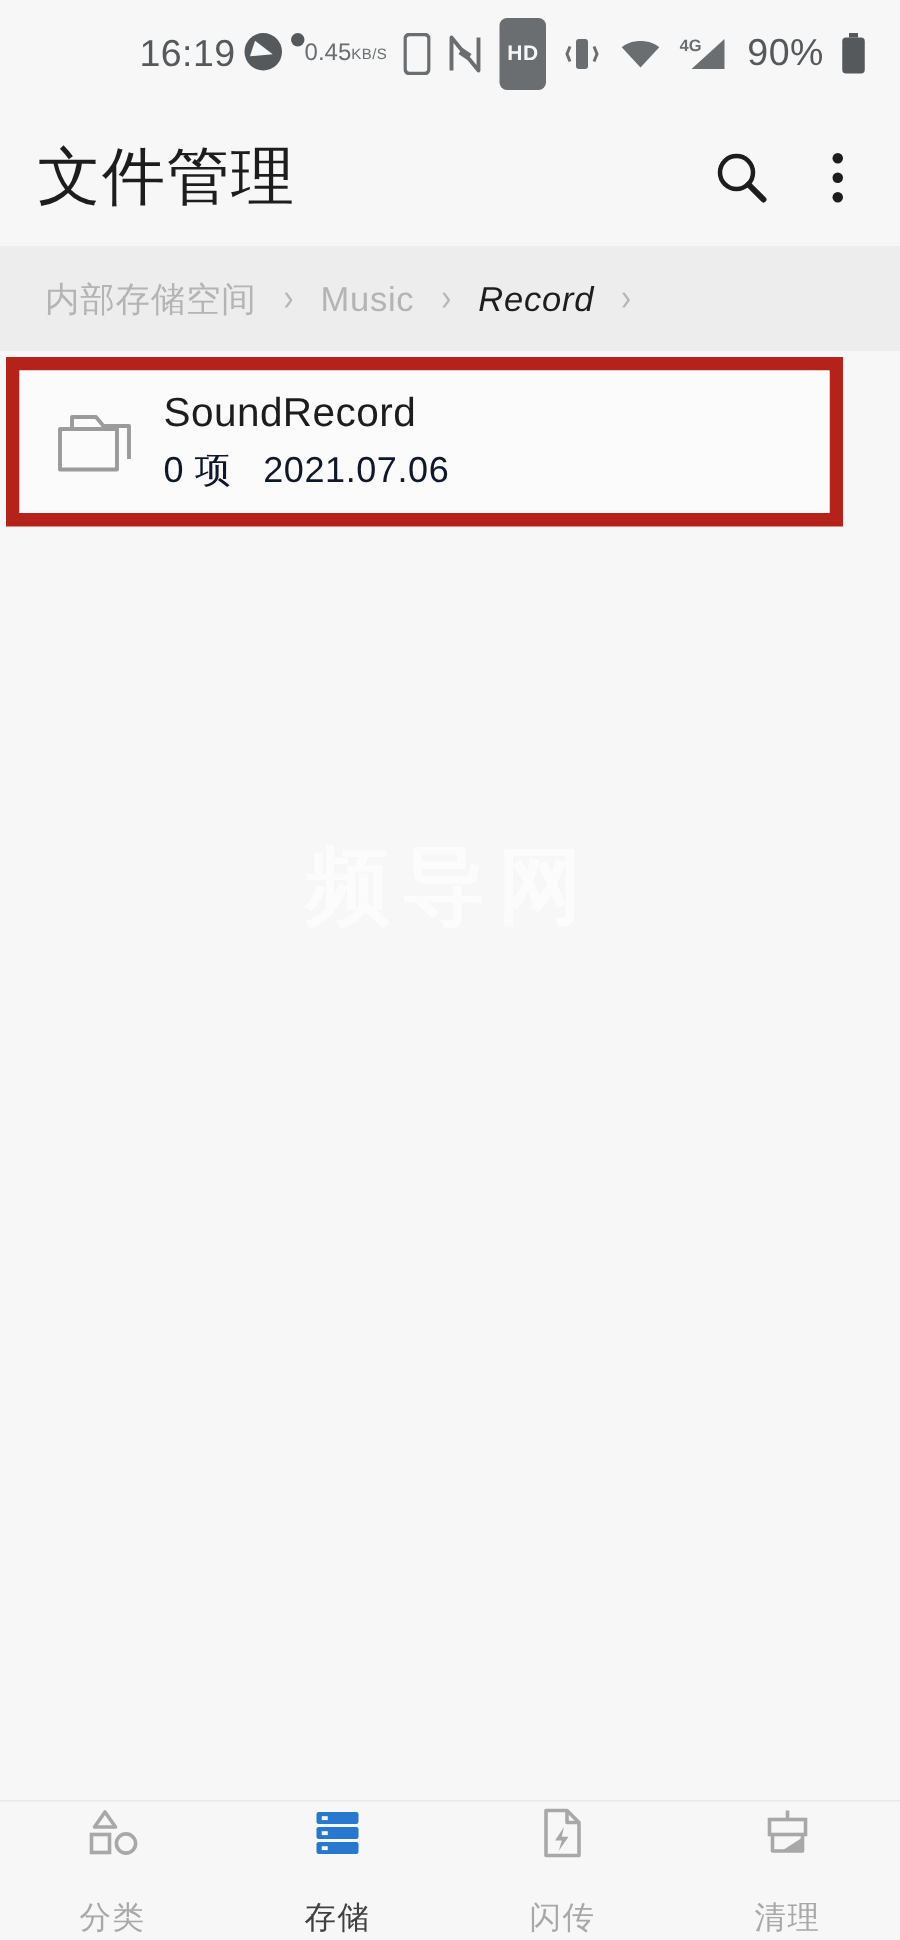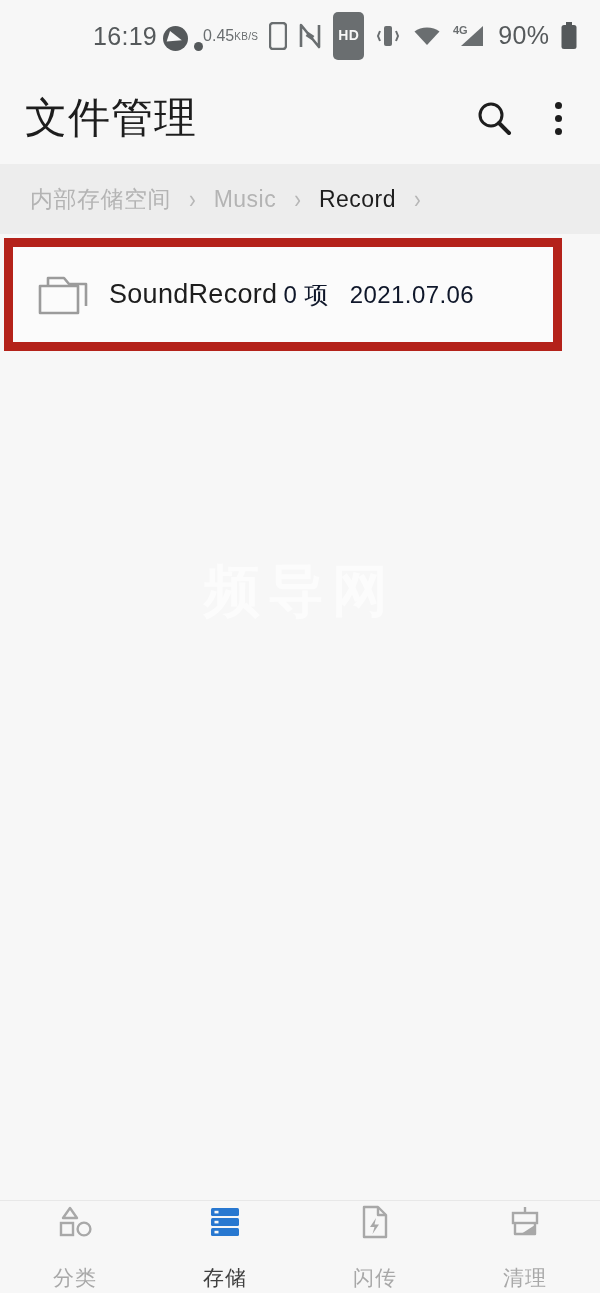--- a/index.html
+++ b/index.html
@@ -26,21 +26,21 @@
     height: 72px;
     flex: 0 0 72px;
     display: flex;
     align-items: center;
     padding: 0 22px 0 0;
     background: #f7f7f7;
     color: #555a5c;
   }
   .status-left {
     display: flex;
-    align-items: flex-end;
+    align-items: flex-start;
     gap: 6px;
     margin-left: 93px;
   }
   .status-time {
     font-size: 25px;
     letter-spacing: 0.3px;
     color: #55595b;
   }
   .nav-app-icon {
     width: 25px; height: 25px;
@@ -140,21 +140,21 @@
     gap: 4px;
     overflow: hidden;
     white-space: nowrap;
   }
   .crumb {
     font-size: 23px;
     color: #b4b4b4;
     padding: 2px 6px;
     letter-spacing: .5px;
   }
-  .crumb.current { color: #1d1d1d; }
+  .crumb.current { color: #1d1d1d; font-style: italic; }
   .crumb-sep {
     color: #b7b7b7;
     font-size: 20px;
     padding: 0 8px;
     transform: scaleY(1.25);
   }
 
   
   .content {
     flex: 1 1 auto;
@@ -175,21 +175,21 @@
 
   .file-row {
     position: absolute;
     left: 0; top: 0; right: 0; bottom: 0;
     display: flex;
     align-items: center;
     padding-left: 24px;
     background: #fbfbfb;
   }
   .folder-icon { flex: 0 0 52px; margin-right: 20px; }
-  .file-meta { display: flex; gap: 6px; }
+  .file-meta { display: flex; flex-direction: column; gap: 6px; }
   .file-name {
     font-size: 27px;
     color: #1d1d1d;
     letter-spacing: .3px;
   }
   .file-sub {
     font-size: 24px;
     color: #0f172a;
     letter-spacing: .4px;
   }

